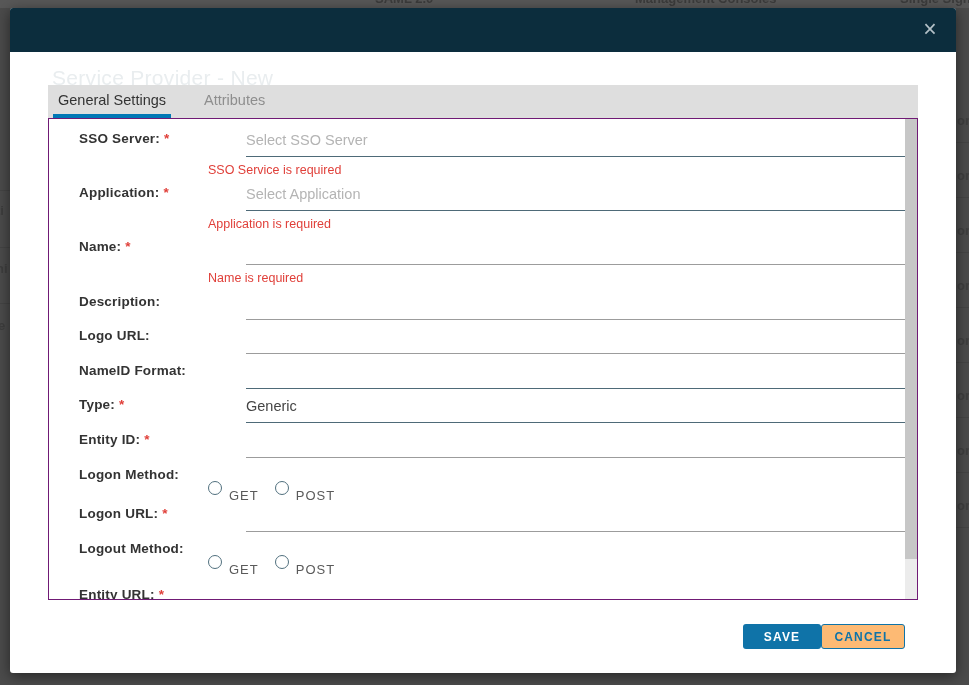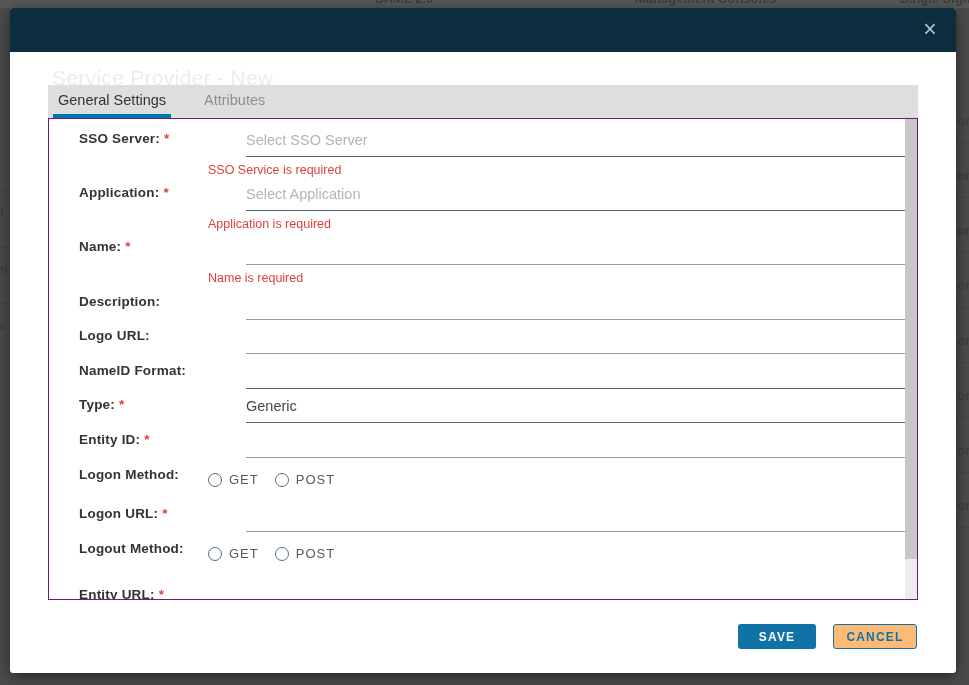--- a/index.html
+++ b/index.html
@@ -46,29 +46,29 @@
   .field.u-select { border-bottom:1px solid #4e6a78; }
   .field.u-text   { border-bottom:1px solid #9c9c9c; }
   .value { font-size:14.5px; color:#454545; display:block; padding-top:1px; white-space:nowrap; }
   .value.placeholder { color:#b4b4b4; }
   .chevron { position:absolute; right:4px; top:7px; width:7px; height:7px;
              border-right:2px solid #9a9a9a; border-bottom:2px solid #9a9a9a; transform:rotate(45deg); }
   .error { position:absolute; left:129px; top:32px; font-size:12.5px; color:#e0403a; white-space:nowrap; }
 
   .radios { position:absolute; left:129px; top:5px; display:flex; align-items:center; }
   .radio-circle { width:14px; height:14px; border:1px solid #51707e; border-radius:50%; background:#fff; flex:0 0 auto; cursor:pointer; }
-  .radio-label { font-size:13px; color:#5a5a5a; letter-spacing:1px; margin:0 16px 0 7px; }
+  .radio-label { font-size:13px; color:#5a5a5a; letter-spacing:1px; margin:16px 16px 0 7px; }
 
   
   .r0 { top:12px; }  .r1 { top:66px; }  .r2 { top:120px; } .r3 { top:175px; }
   .r4 { top:209px; } .r5 { top:244px; } .r6 { top:278px; } .r7 { top:313px; }
   .r8 { top:348px; } .r9 { top:387px; } .r10 { top:422px; } .r11 { top:468px; }
 
   
-  .footer { position:absolute; right:39px; bottom:24px; display:flex; gap:17px; }
+  .footer { position:absolute; right:51px; bottom:24px; display:flex; }
   .btn { height:25px; font-size:12px; font-weight:700; letter-spacing:1.2px; border-radius:3px;
          text-align:center; cursor:pointer; font-family:inherit; }
   .btn-save { width:78px; background:#0f73a8; color:#ffffff; border:none; }
   .btn-cancel { width:84px; background:#fdba74; color:#0f73a8; border:1px solid #0f73a8; }
 </style>
 </head>
 <body>
 
 <div class="top-strip">
   <span style="left:375px">SAML 2.0</span>

